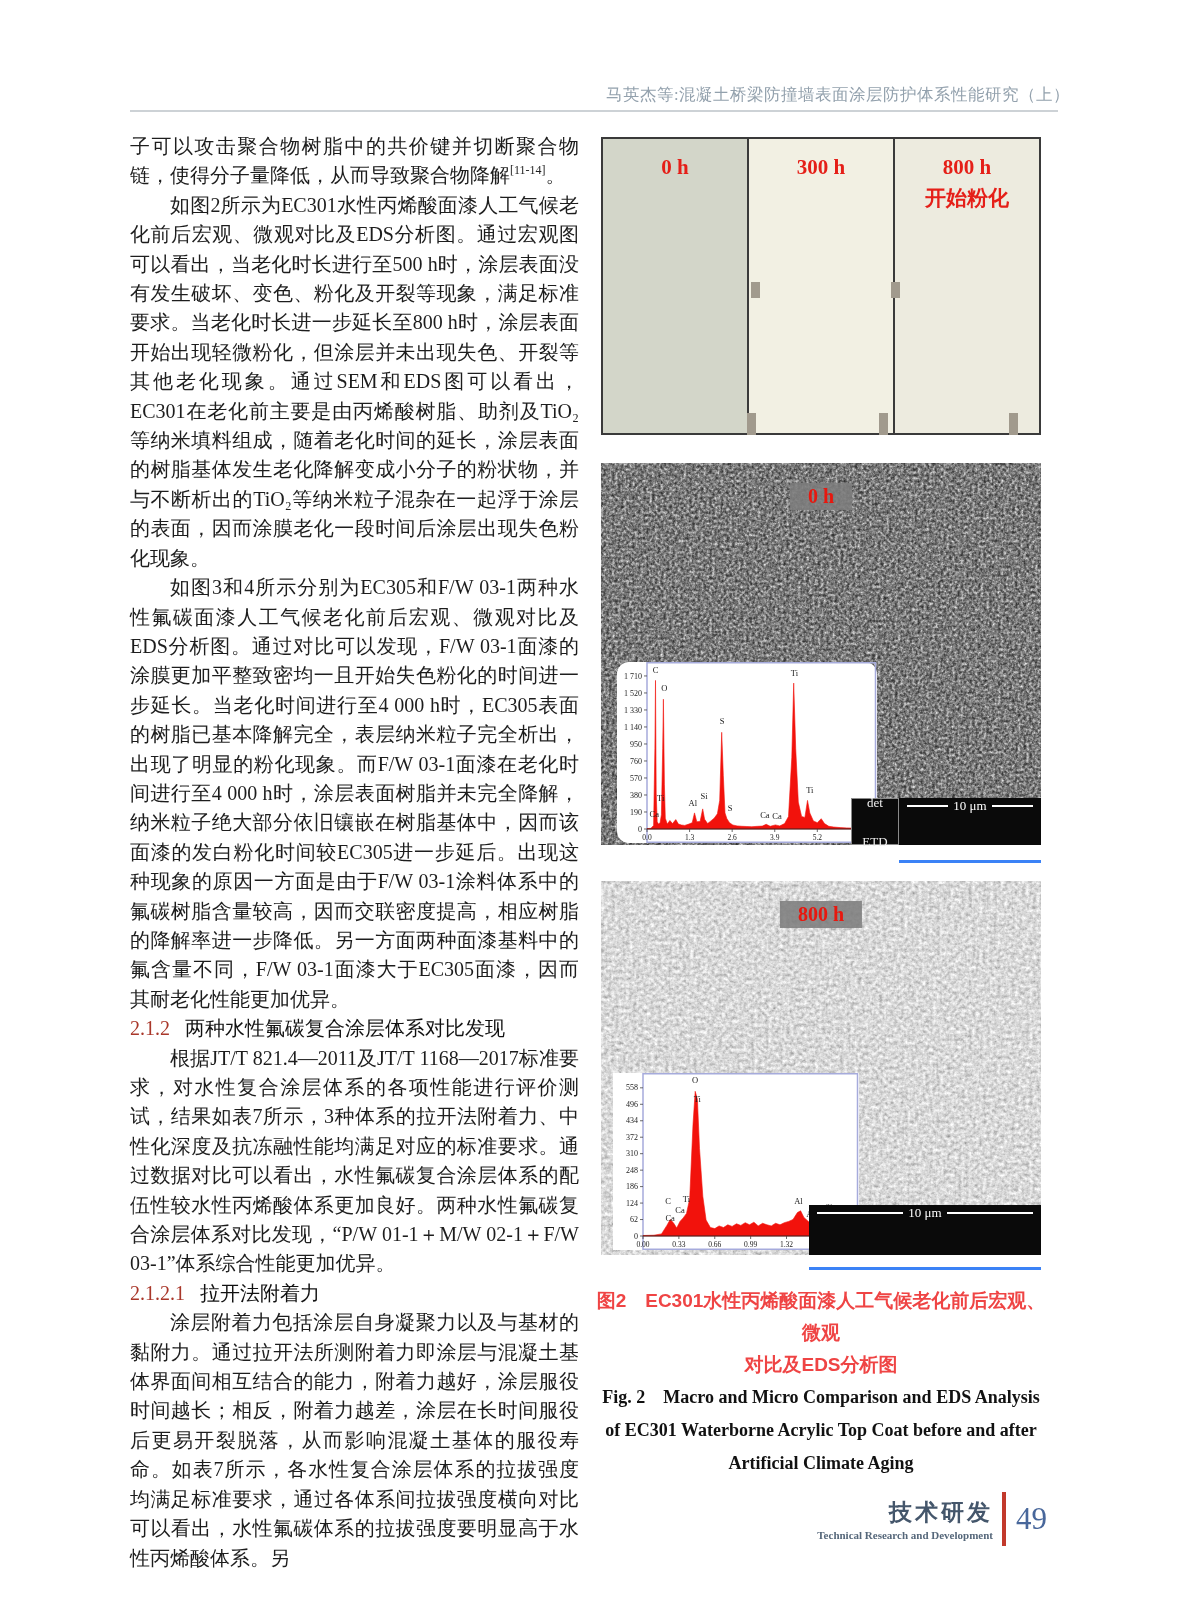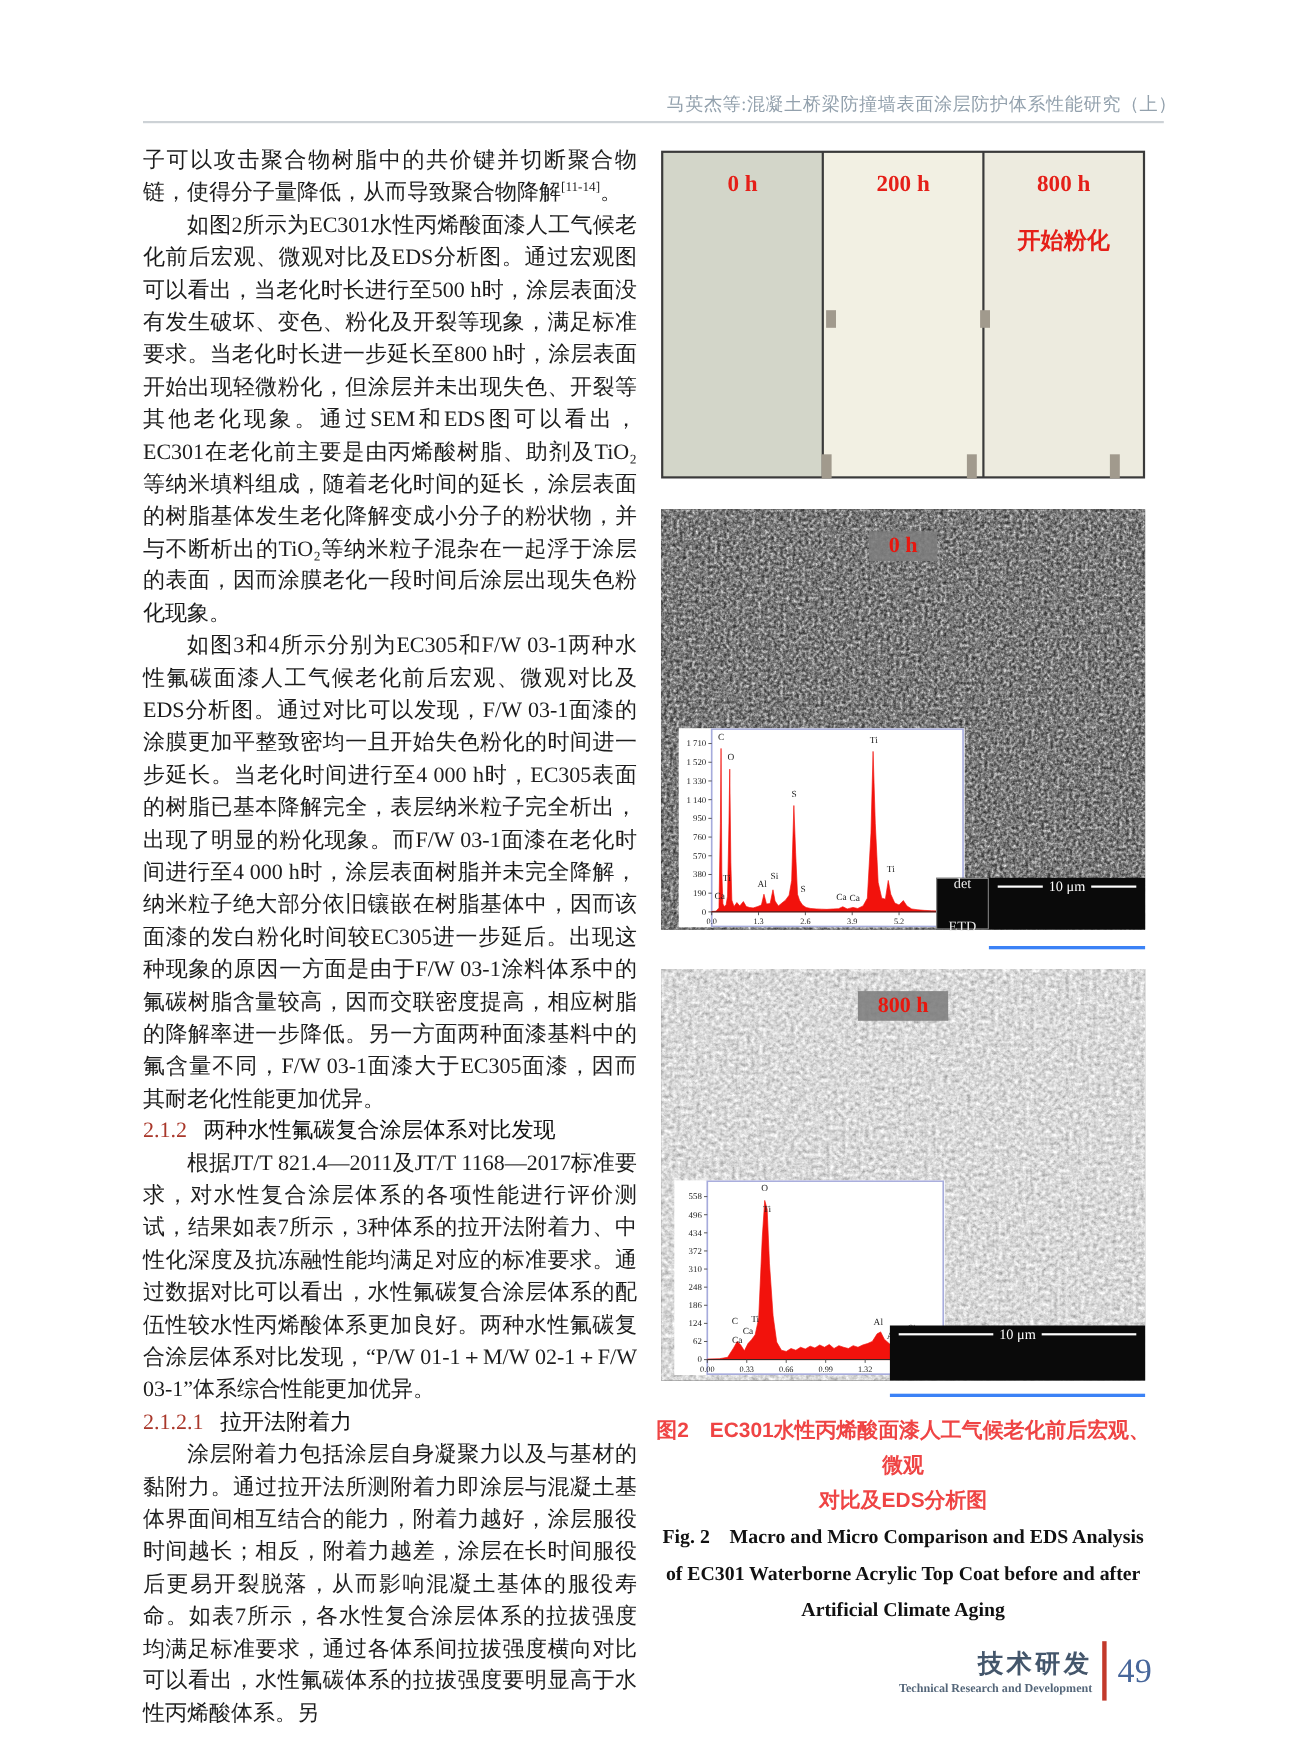--- a/index.html
+++ b/index.html
@@ -22,38 +22,38 @@
   
   .col-right{position:absolute;left:601px;top:137px;width:440px;}
 
   .panel-strip{position:absolute;left:0;top:0;width:440px;height:298px;display:flex;
     background:#3a3a3a;padding:2px;box-sizing:border-box;gap:2px;}
   .panel{position:relative;flex:1;}
   .panel-a{background:#d3d6c9;}
   .panel-b{background:#f2f0e3;}
   .panel-c{background:#edebdf;}
   .panel-label{margin-top:16px;text-align:center;color:#e51f18;font-weight:bold;font-size:21px;}
-  .panel-sublabel{margin-top:24px;text-align:center;color:#e51f18;font-weight:bold;font-size:21px;}
+  .panel-sublabel{margin-top:4px;text-align:center;color:#e51f18;font-weight:bold;font-size:21px;}
   .clip{position:absolute;width:9px;background:#a19a8d;}
   .clip-m1{left:150px;top:145px;height:16px;}
   .clip-m2{left:290px;top:145px;height:16px;}
   .clip-b1{left:146px;bottom:0;height:22px;}
   .clip-b2{left:278px;bottom:0;height:22px;}
   .clip-b3{left:408px;bottom:0;height:22px;}
 
   .sem{position:absolute;left:0;width:440px;background:#000;}
   .sem1{top:326px;height:382px;}
   .sem2{top:744px;height:374px;}
   .sem-noise{position:absolute;left:0;top:0;width:100%;height:100%;display:block;}
   .sem-tag{position:absolute;top:20px;left:50%;transform:translateX(-50%);
     background:rgba(125,125,125,.88);color:#e8170e;font-weight:bold;font-size:20px;
     padding:2px 18px;white-space:nowrap;}
 
   .eds{position:absolute;background:#ffffff;}
-  .eds1{left:16px;top:199px;width:260px;height:181px;}
+  .eds1{left:16px;top:199px;width:260px;height:181px;border-radius:12px;}
   .eds2{left:12px;top:192px;width:246px;height:177px;}
   .eds svg{display:block;width:100%;height:100%;}
 
   .sem-bar{position:absolute;right:0;bottom:0;display:flex;align-items:stretch;}
   .det-box{width:46px;background:#0a0a0a;border:1px solid #8a8a8a;color:#eeeeee;
     display:flex;flex-direction:column;align-items:center;justify-content:center;
     font-size:13px;line-height:15px;gap:24px;}
   .scale-stack{background:#0a0a0a;display:flex;flex-direction:column;}
   .scale-stack1{width:142px;}
   .scale-stack2{width:232px;}
@@ -96,21 +96,21 @@
     <p class="para indent">涂层附着力包括涂层自身凝聚力以及与基材的黏附力。通过拉开法所测附着力即涂层与混凝土基体界面间相互结合的能力，附着力越好，涂层服役时间越长；相反，附着力越差，涂层在长时间服役后更易开裂脱落，从而影响混凝土基体的服役寿命。如表7所示，各水性复合涂层体系的拉拔强度均满足标准要求，通过各体系间拉拔强度横向对比可以看出，水性氟碳体系的拉拔强度要明显高于水性丙烯酸体系。另</p>
   </div>
 
   <div class="col-right">
 
     <div class="panel-strip">
       <div class="panel panel-a">
         <div class="panel-label">0 h</div>
       </div>
       <div class="panel panel-b">
-        <div class="panel-label">200 h</div>
+        <div class="panel-label">300 h</div>
       </div>
       <div class="panel panel-c">
         <div class="panel-label">800 h</div>
         <div class="panel-sublabel">开始粉化</div>
       </div>
       <div class="clip clip-m1"></div>
       <div class="clip clip-m2"></div>
       <div class="clip clip-b1"></div>
       <div class="clip clip-b2"></div>
       <div class="clip clip-b3"></div>

